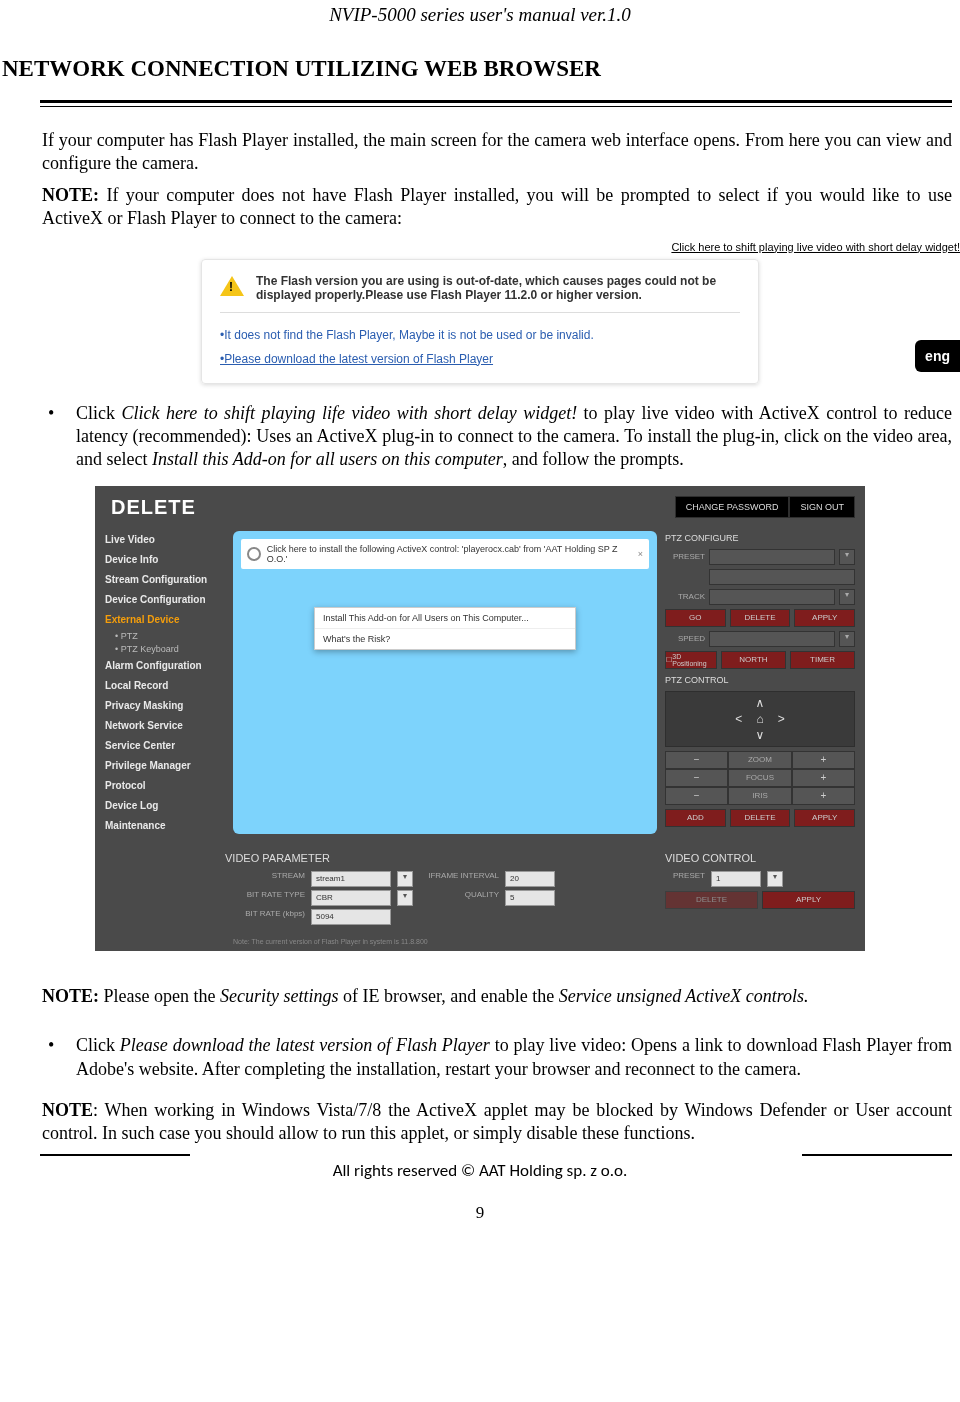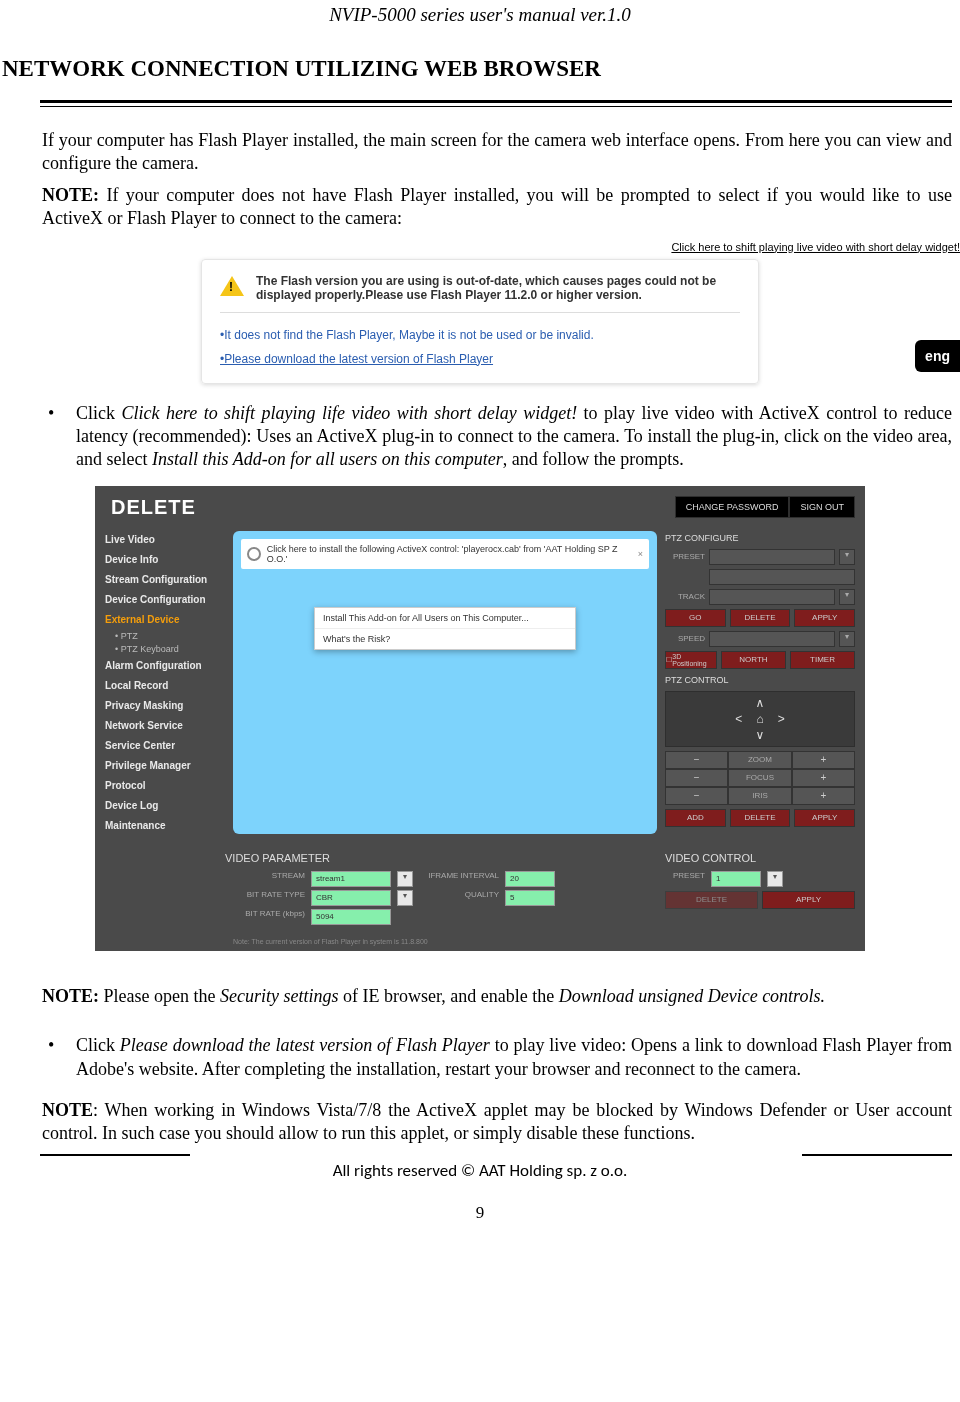--- a/index.html
+++ b/index.html
@@ -49,21 +49,21 @@
   .ptz-pad{background:#3a3a3a;border:1px solid #2e2e2e;padding:4px;display:flex;flex-direction:column;align-items:center;gap:2px}
   .ptz-row{display:flex;gap:14px;color:#ddd;font-size:12px}
   .zoom-grid .r{display:flex}
   .zoom-grid .c{flex:1;height:16px;background:#555;border:1px solid #333;color:#ccc;font-size:10px;display:flex;align-items:center;justify-content:center}
   .zoom-grid .c.mid{font-size:8px;color:#aaa}
   .cam-bottom{display:flex;padding:0 10px 10px 130px;gap:8px}
   .vp-block{flex:1}
   .vp-title{color:#ddd;font-size:11px;padding:4px 0}
   .vp-row{display:flex;gap:6px;margin:3px 0}
   .vp-row .l{width:80px;text-align:right;color:#aaa;font-size:8px}
-  .vp-row .i{height:14px;background:#86efac;border:1px solid #999;color:#333;font-size:8px;padding:0 4px;display:flex;align-items:center}
+  .vp-row .i{height:14px;background:#e5e5e5;border:1px solid #999;color:#333;font-size:8px;padding:0 4px;display:flex;align-items:center}
   .vp-row .i.w1{width:70px}
   .vp-row .i.w2{width:40px}
   .vp-row .d{width:14px;height:14px;background:#e8e8e8;border:1px solid #999;font-size:8px;color:#555;text-align:center}
   .vc-block{width:190px}
   .note-foot{font-size:7px;color:#888;padding:0 10px 6px 138px}
   .foot-rules{display:flex;align-items:center;margin:0 8px 0 40px}
   .foot-rules .line{flex:0 0 150px;height:2px;background:#000}
   .foot-rules .gap{flex:1}
   .copyright{font-family:Calibri,Arial,sans-serif;font-size:17px;text-align:center;padding:4px 0 22px 0}
   .pagenum{text-align:center;font-size:17px}
@@ -245,21 +245,21 @@
             <div class="b">APPLY</div>
           </div>
       </div>
     </div>
     <div class="note-foot">Note: The current version of Flash Player in system is 11.8.800</div>
   </div>
 
   <div style="height:22px"></div>
   <div class="body-text">
     <p>
-      <span class="note-label">NOTE:</span><span> Please open the </span><span class="italic">Security settings</span><span> of IE browser, and enable the </span><span class="italic">Download unsigned Device controls.</span>
+      <span class="note-label">NOTE:</span><span> Please open the </span><span class="italic">Security settings</span><span> of IE browser, and enable the </span><span class="italic">Service unsigned ActiveX controls.</span>
     </p>
   </div>
 
   <div style="height:18px"></div>
   <div class="bullet">
     <div class="dot">•</div>
     <div class="txt">
       <span>Click </span><span class="italic">Please download the latest version of Flash Player</span><span> to play live video: Opens a link to download Flash Player from Adobe's website. After completing the installation, restart your browser and reconnect to the camera.</span>
     </div>
   </div>

